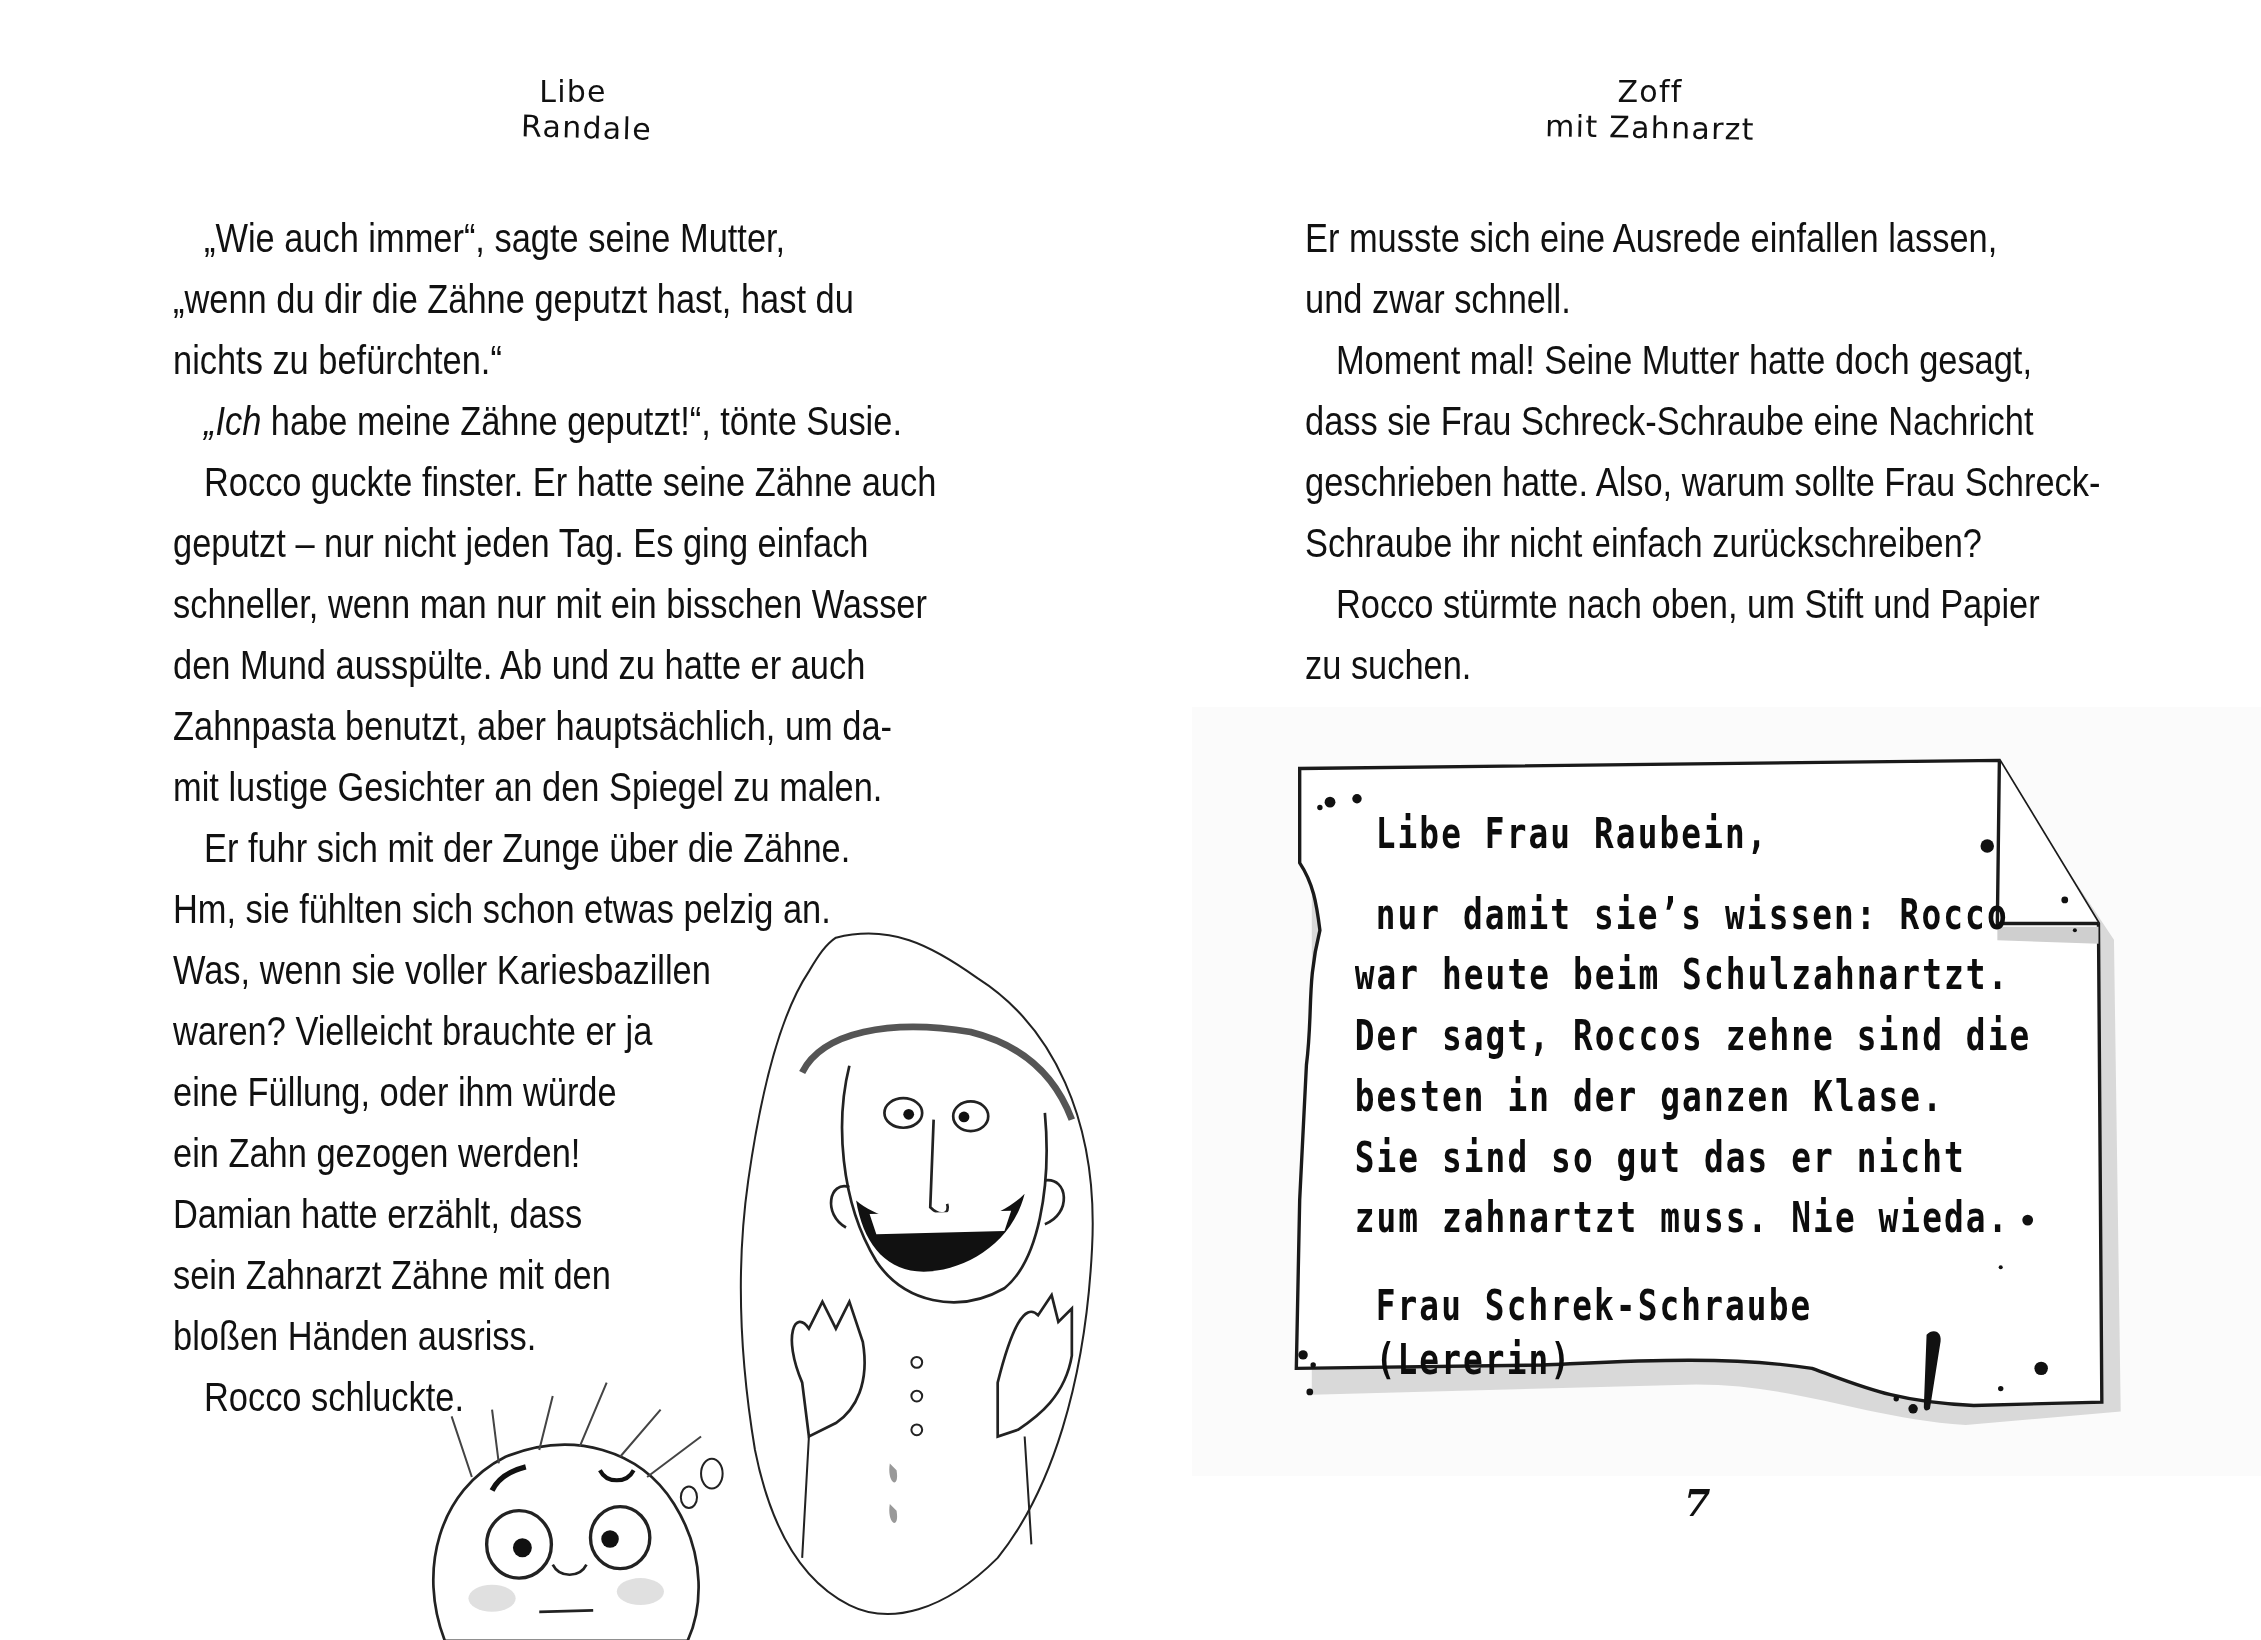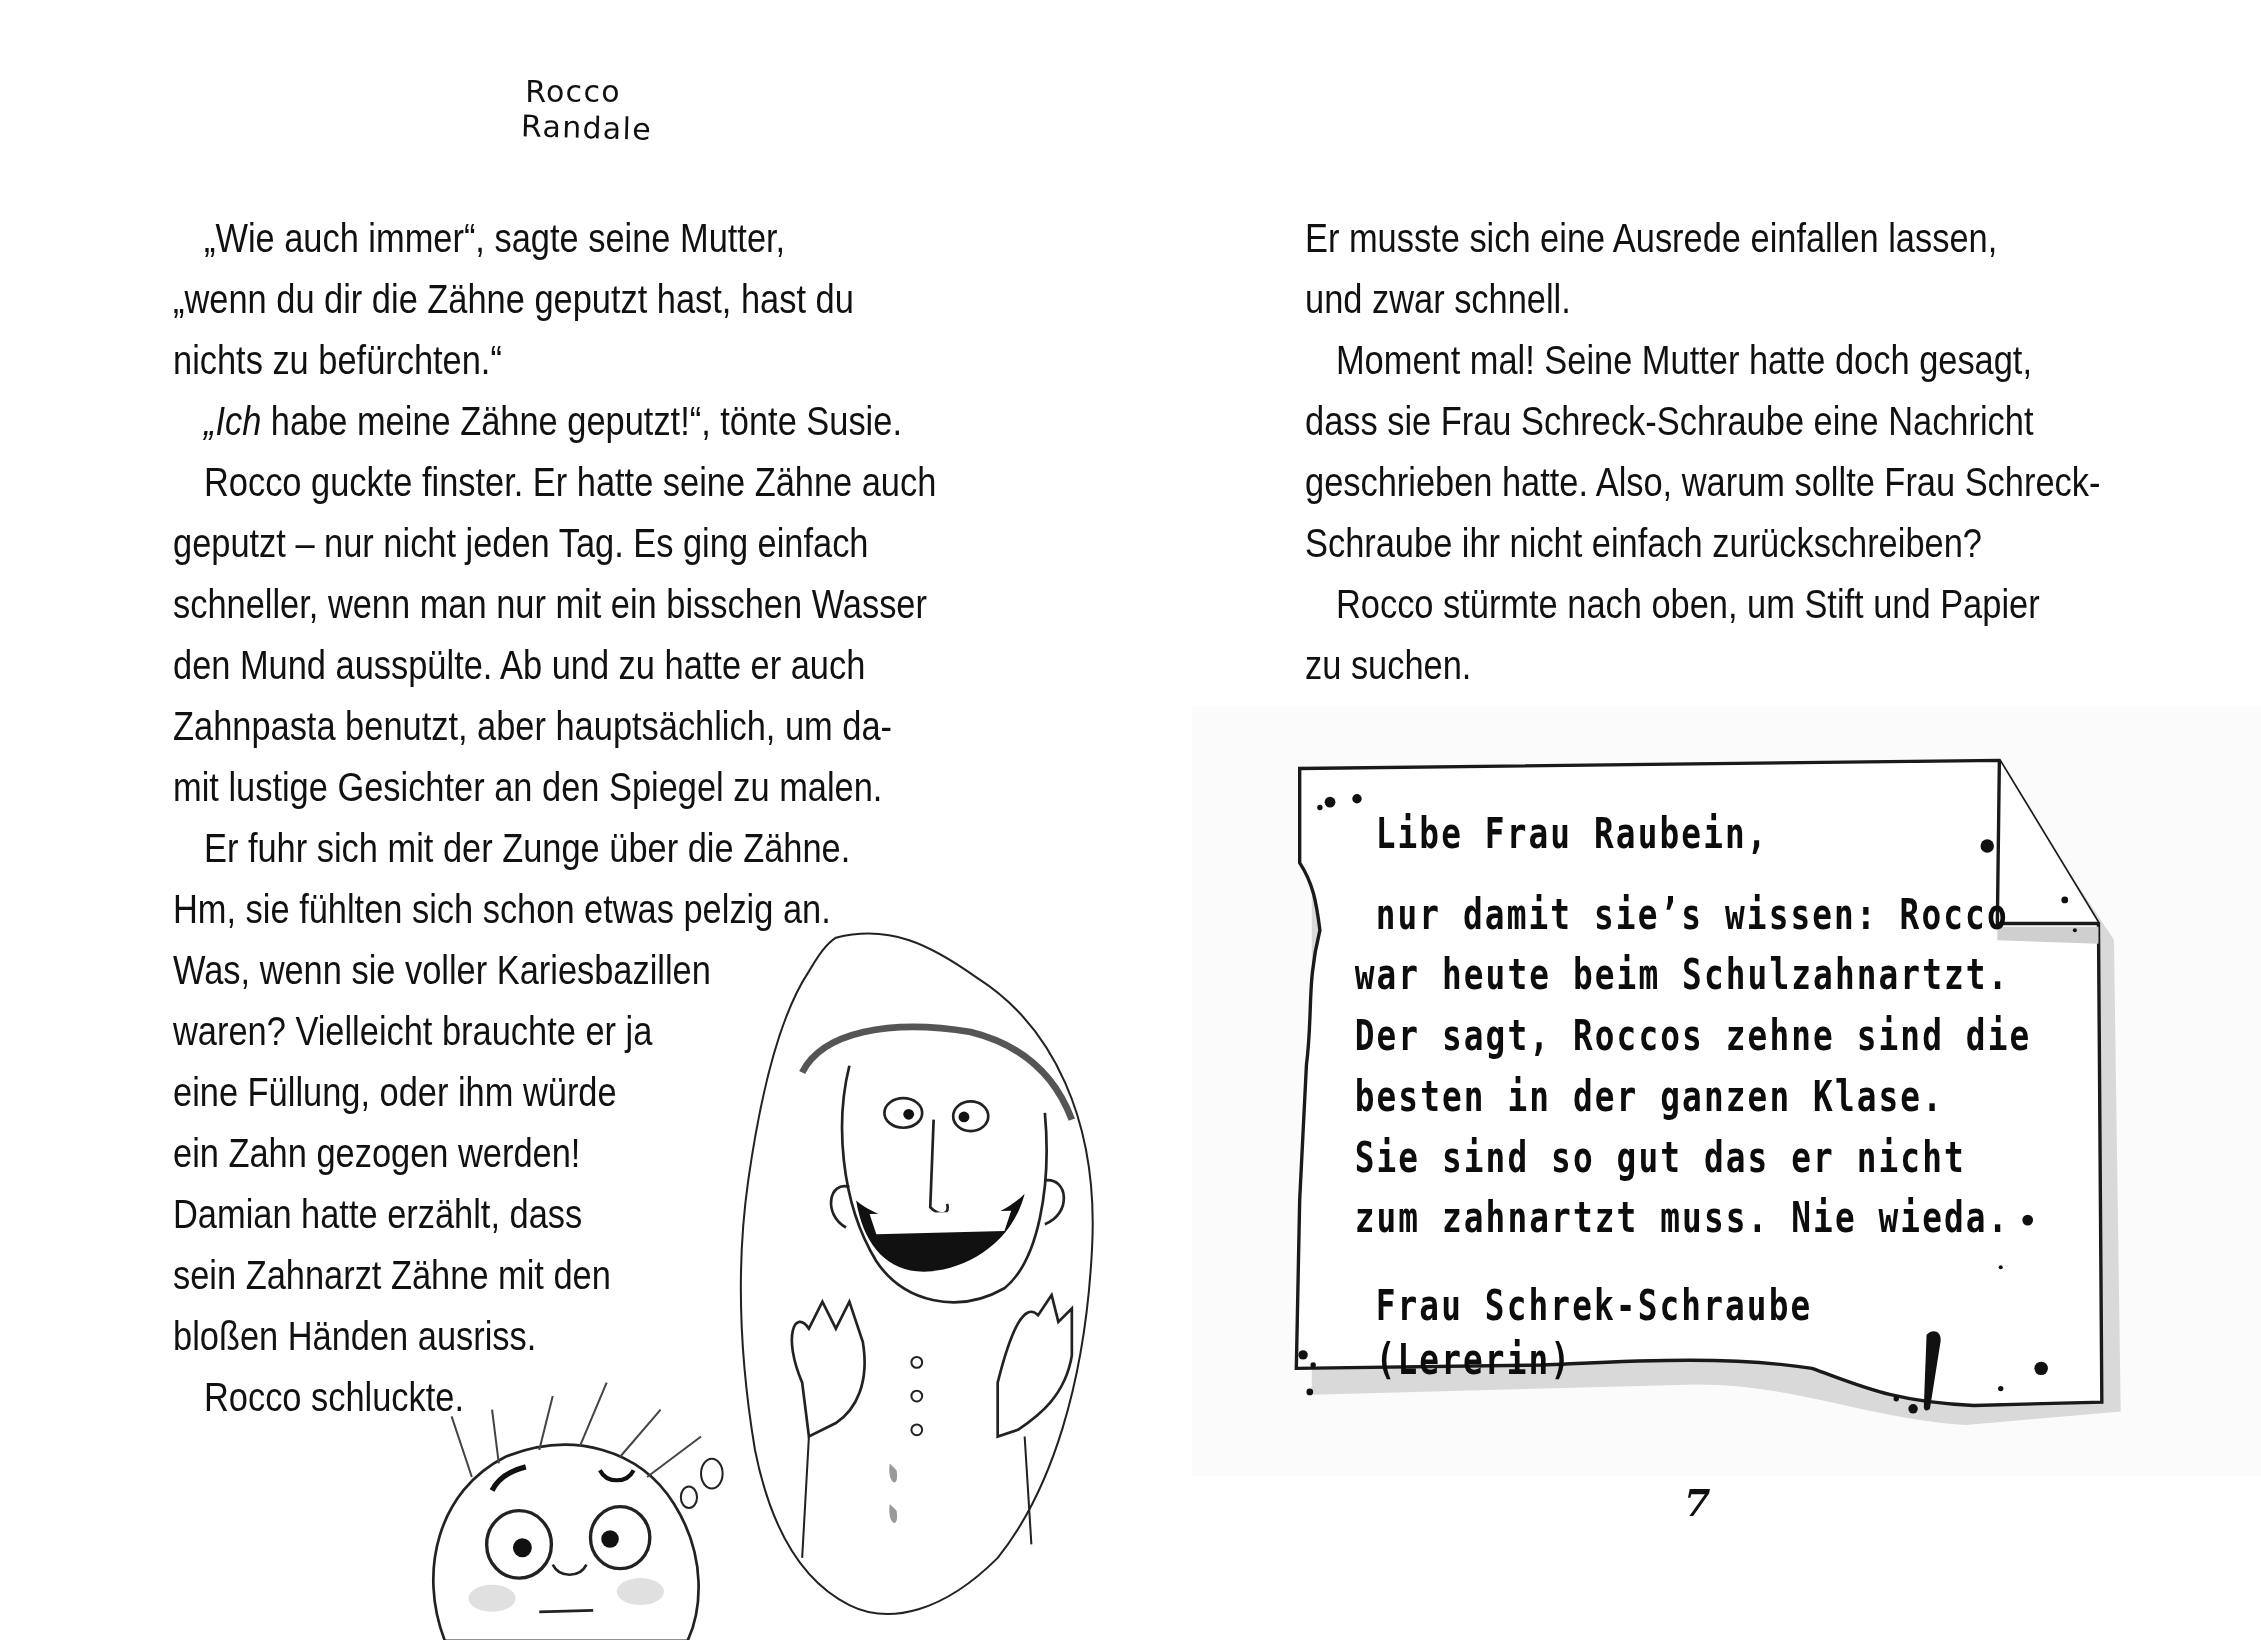--- a/index.html
+++ b/index.html
@@ -40,21 +40,21 @@
   .note-line { position:absolute; font-size:42px; letter-spacing:2.7px; }
 
   .page-number { position:absolute; left:553px; top:1480px; font-family:"DejaVu Serif", serif;
                  font-size:38px; font-weight:bold; font-style:italic; color:#111; }
 </style>
 </head>
 <body>
 
 <div class="page page-left">
   <div class="running-head rh-left">
-    <span class="l1">Rocco</span>
+    <span class="l1">Libe</span>
     <span class="l2">Randale</span>
   </div>
 
   <div class="body-text left-text">
     <span class="line indent">„Wie auch immer“, sagte seine Mutter,</span>
     <span class="line">„wenn du dir die Zähne geputzt hast, hast du</span>
     <span class="line">nichts zu befürchten.“</span>
     <span class="line indent"><em>„Ich</em><span> habe meine Zähne geputzt!“, tönte Susie.</span></span>
     <span class="line indent">Rocco guckte finster. Er hatte seine Zähne auch</span>
     <span class="line">geputzt – nur nicht jeden Tag. Es ging einfach</span>
@@ -124,20 +124,24 @@
       <path d="M320 990 C 330 1010, 360 1010, 370 990" fill="none" stroke="#222" stroke-width="4"></path>
       <path d="M300 1060 L 380 1058" stroke="#222" stroke-width="4"></path>
 
       <ellipse cx="230" cy="1040" rx="35" ry="20" fill="#ccc" opacity="0.6"></ellipse>
       <ellipse cx="450" cy="1030" rx="35" ry="20" fill="#ccc" opacity="0.6"></ellipse>
     </svg>
   </div>
 </div>
 
 <div class="page page-right">
+  <div class="running-head rh-right">
+    <span class="l1">Zoff</span>
+    <span class="l2">mit Zahnarzt</span>
+  </div>
 
   <div class="body-text right-text">
     <span class="line">Er musste sich eine Ausrede einfallen lassen,</span>
     <span class="line">und zwar schnell.</span>
     <span class="line indent">Moment mal! Seine Mutter hatte doch gesagt,</span>
     <span class="line">dass sie Frau Schreck-Schraube eine Nachricht</span>
     <span class="line">geschrieben hatte. Also, warum sollte Frau Schreck-</span>
     <span class="line">Schraube ihr nicht einfach zurückschreiben?</span>
     <span class="line indent">Rocco stürmte nach oben, um Stift und Papier</span>
     <span class="line">zu suchen.</span>

